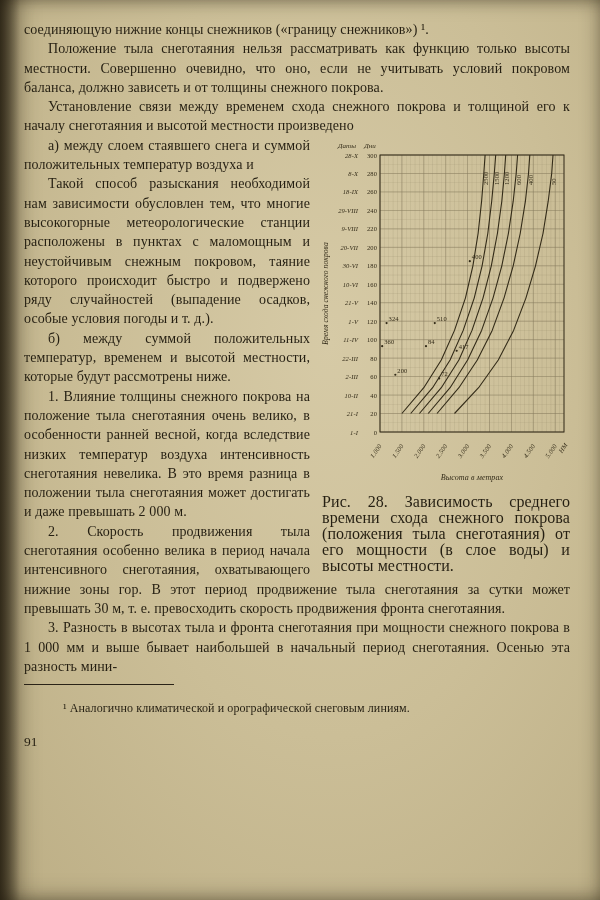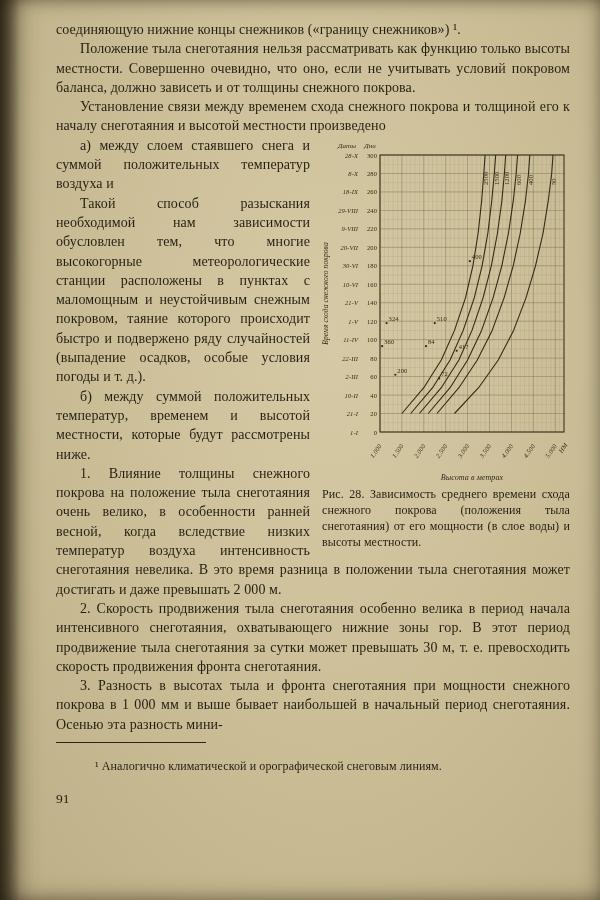--- a/index.html
+++ b/index.html
@@ -8,27 +8,27 @@
     background:radial-gradient(ellipse at 55% 38%, #d6caa6 0%, #cbbe97 50%, #bcae85 100%);
     box-shadow: inset 30px 0 26px -18px rgba(42,34,18,.85),
                 inset 0 12px 20px -14px rgba(42,34,18,.55),
                 inset -14px 0 20px -14px rgba(42,34,18,.4),
                 inset 0 -16px 22px -16px rgba(42,34,18,.5);
     font-family:"Liberation Serif","DejaVu Serif",serif;
     color:#251f12;
   }
   .binding-shadow{position:absolute;left:0;top:0;width:20px;height:100%;
     background:linear-gradient(to right, rgba(28,22,10,.6), rgba(28,22,10,0));pointer-events:none;z-index:3;}
-  .text-block{position:relative;padding:20px 30px 0 56px;font-size:14px;line-height:19.3px;
+  .text-block{position:relative;padding:20px 30px 0 24px;font-size:14px;line-height:19.3px;
     text-align:justify;letter-spacing:.1px;}
   .para{margin:0;text-indent:24px;}
   .noindent{text-indent:0;}
   .figure{float:right;display:block;width:248px;margin:3px 0 4px 12px;text-indent:0;}
   .figure svg{display:block;}
-  .figcap{display:block;margin-top:2px;font-size:12px;line-height:16px;text-align:justify;text-indent:0;}
+  .figcap{display:block;margin-top:10px;font-size:16px;line-height:16px;text-align:justify;text-indent:0;}
   .footnote-rule{width:150px;border-top:1px solid #2a2317;margin:8px 0 3px;}
   .footnote{margin:15px;font-size:12px;line-height:16.5px;text-indent:24px;text-align:justify;}
   .page-number{text-align:left;font-size:13.5px;margin-top:5px;}
   svg text{font-family:"Liberation Serif","DejaVu Serif",serif;}
 </style>
 </head>
 <body>
 
 <div class="page">
   <div class="binding-shadow"></div>

